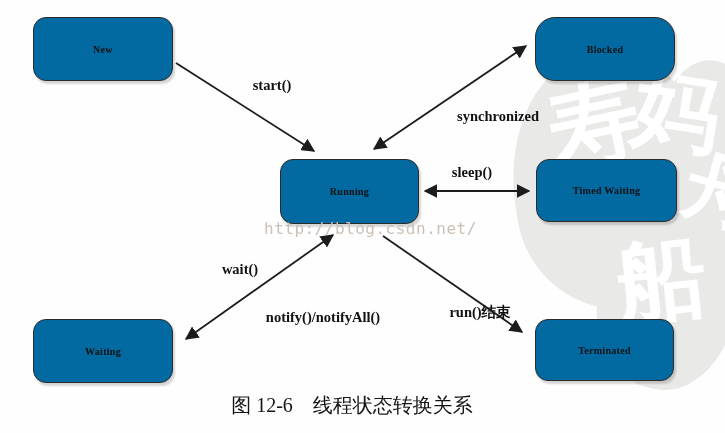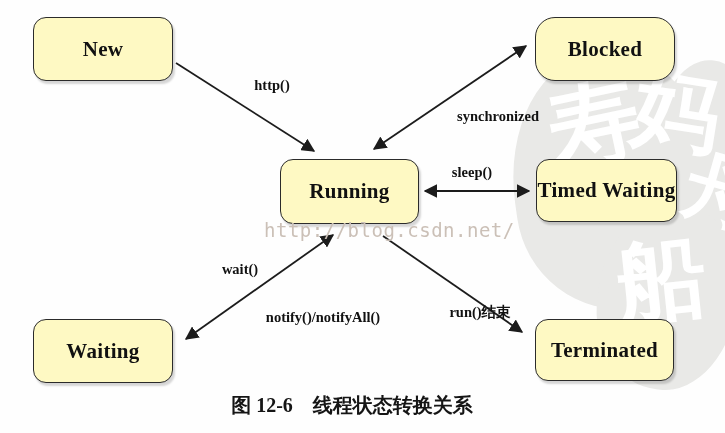--- a/index.html
+++ b/index.html
@@ -45,28 +45,28 @@
   .seal-glyph.g1 { left: 548px; top: 78px;  font-size: 92px; transform: rotate(-12deg); }
   .seal-glyph.g2 { left: 634px; top: 68px;  font-size: 86px; transform: rotate(9deg); }
   .seal-glyph.g3 { left: 616px; top: 236px; font-size: 90px; transform: rotate(-6deg); }
   .seal-glyph.g4 { left: 686px; top: 150px; font-size: 82px; transform: rotate(16deg); }
   
   #arrow-layer { position: absolute; left: 0; top: 0; z-index: 3; }
   #arrow-layer line { stroke: #1c1c1c; stroke-width: 1.8; }
   
   .state-box {
     position: absolute;
-    background: #fef9c3;
+    background: #0369a1;
     border: 1.7px solid #2b2b2b;
     border-radius: 13px;
     box-shadow: 2px 3px 2px rgba(0,0,0,0.16);
     display: flex; align-items: center; justify-content: center;
     z-index: 2;
     font-weight: bold;
-    font-size: 21px;
+    font-size: 10px;
     color: #111111;
     letter-spacing: 0.3px;
   }
   .box-new         { left: 33px;  top: 17px;  width: 138px; height: 62px; }
   .box-blocked     { left: 535px; top: 17px;  width: 138px; height: 62px; border-radius: 20px; }
   .box-running     { left: 280px; top: 159px; width: 137px; height: 63px; }
   .box-timed       { left: 536px; top: 159px; width: 139px; height: 61px; align-items: center; }
   .box-waiting     { left: 33px;  top: 319px; width: 138px; height: 62px; }
   .box-terminated  { left: 535px; top: 319px; width: 137px; height: 60px; text-align: right; }
   
@@ -83,33 +83,33 @@
   .tl-sync   { left: 498px; top: 116px; }
   .tl-sleep  { left: 472px; top: 172px; }
   .tl-wait   { left: 240px; top: 269px; }
   .tl-notify { left: 303px; top: 317px; margin-left: 20px; }
   .tl-run    { left: 480px; top: 264px; margin-top: 48px; }
   
   .caption {
     position: absolute;
     left: 352px; top: 405px;
     transform: translate(-50%, -50%);
-    font-weight: bold;
+    font-weight: normal;
     font-size: 20px;
     color: #151515;
     white-space: nowrap;
     z-index: 4;
     font-family: "Liberation Serif", serif;
   }
   
   .url-watermark {
     position: absolute;
     left: 264px; top: 219px;
     font-family: "DejaVu Sans Mono", monospace;
-    font-size: 19px;
+    font-size: 16px;
     color: #cbc0b7;
     letter-spacing: 0.5px;
     white-space: nowrap;
     z-index: 5;
   }
 </style>
 </head>
 <body>
 
 <div id="canvas">
@@ -149,21 +149,21 @@
   <div class="state-box box-timed">
     <span>Timed Waiting</span>
   </div>
   <div class="state-box box-waiting">
     <span>Waiting</span>
   </div>
   <div class="state-box box-terminated">
     <span>Terminated</span>
   </div>
 
-  <div class="t-label tl-start">http()</div>
+  <div class="t-label tl-start">start()</div>
   <div class="t-label tl-sync">synchronized</div>
   <div class="t-label tl-sleep">sleep()</div>
   <div class="t-label tl-wait">wait()</div>
   <div class="t-label tl-notify">notify()/notifyAll()</div>
   <div class="t-label tl-run">run()结束</div>
 
   <div class="caption">图 12-6　线程状态转换关系</div>
 
   <div class="url-watermark">http://blog.csdn.net/</div>
 

